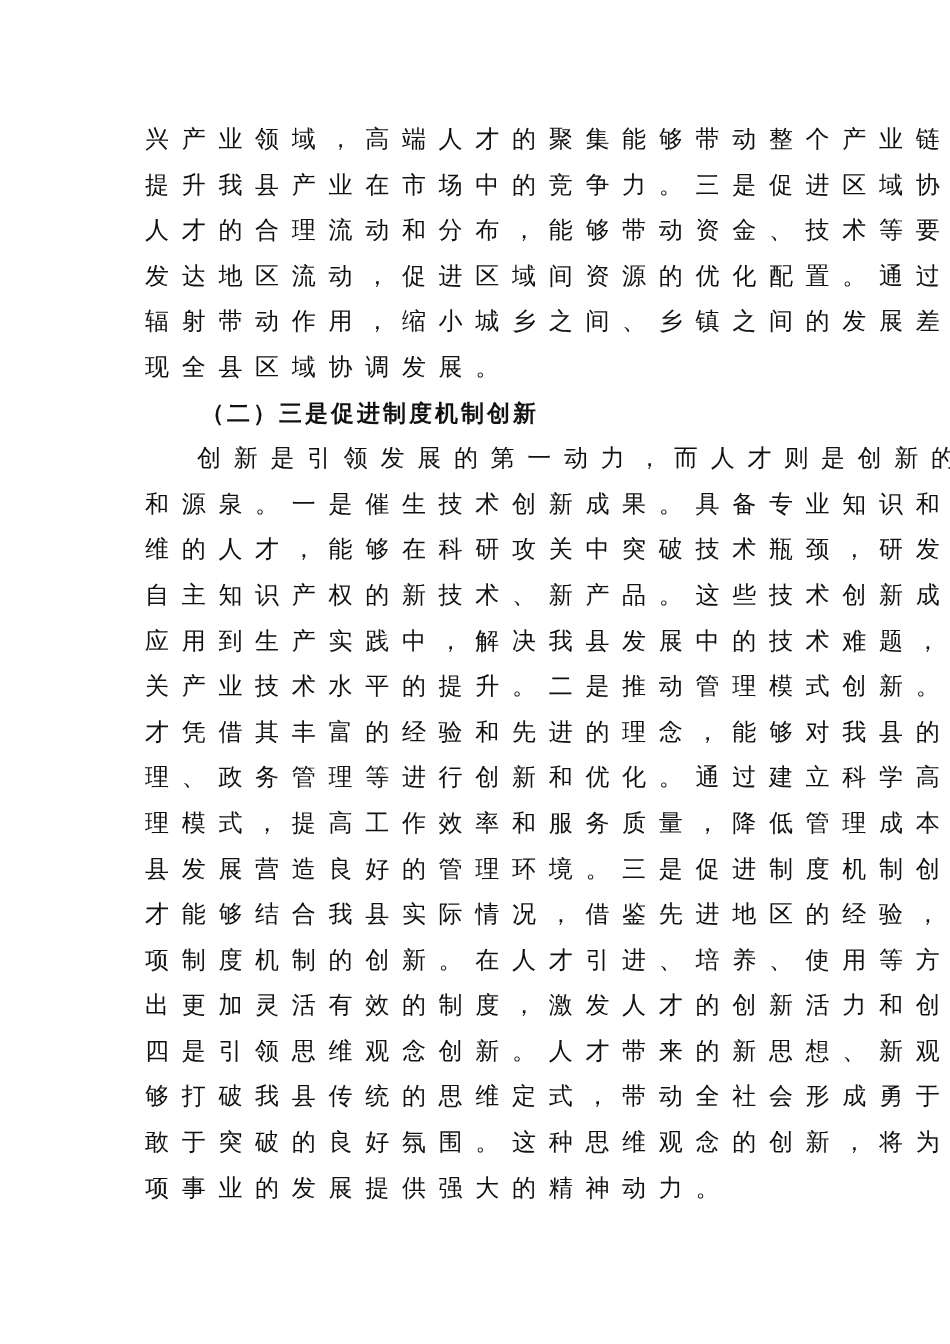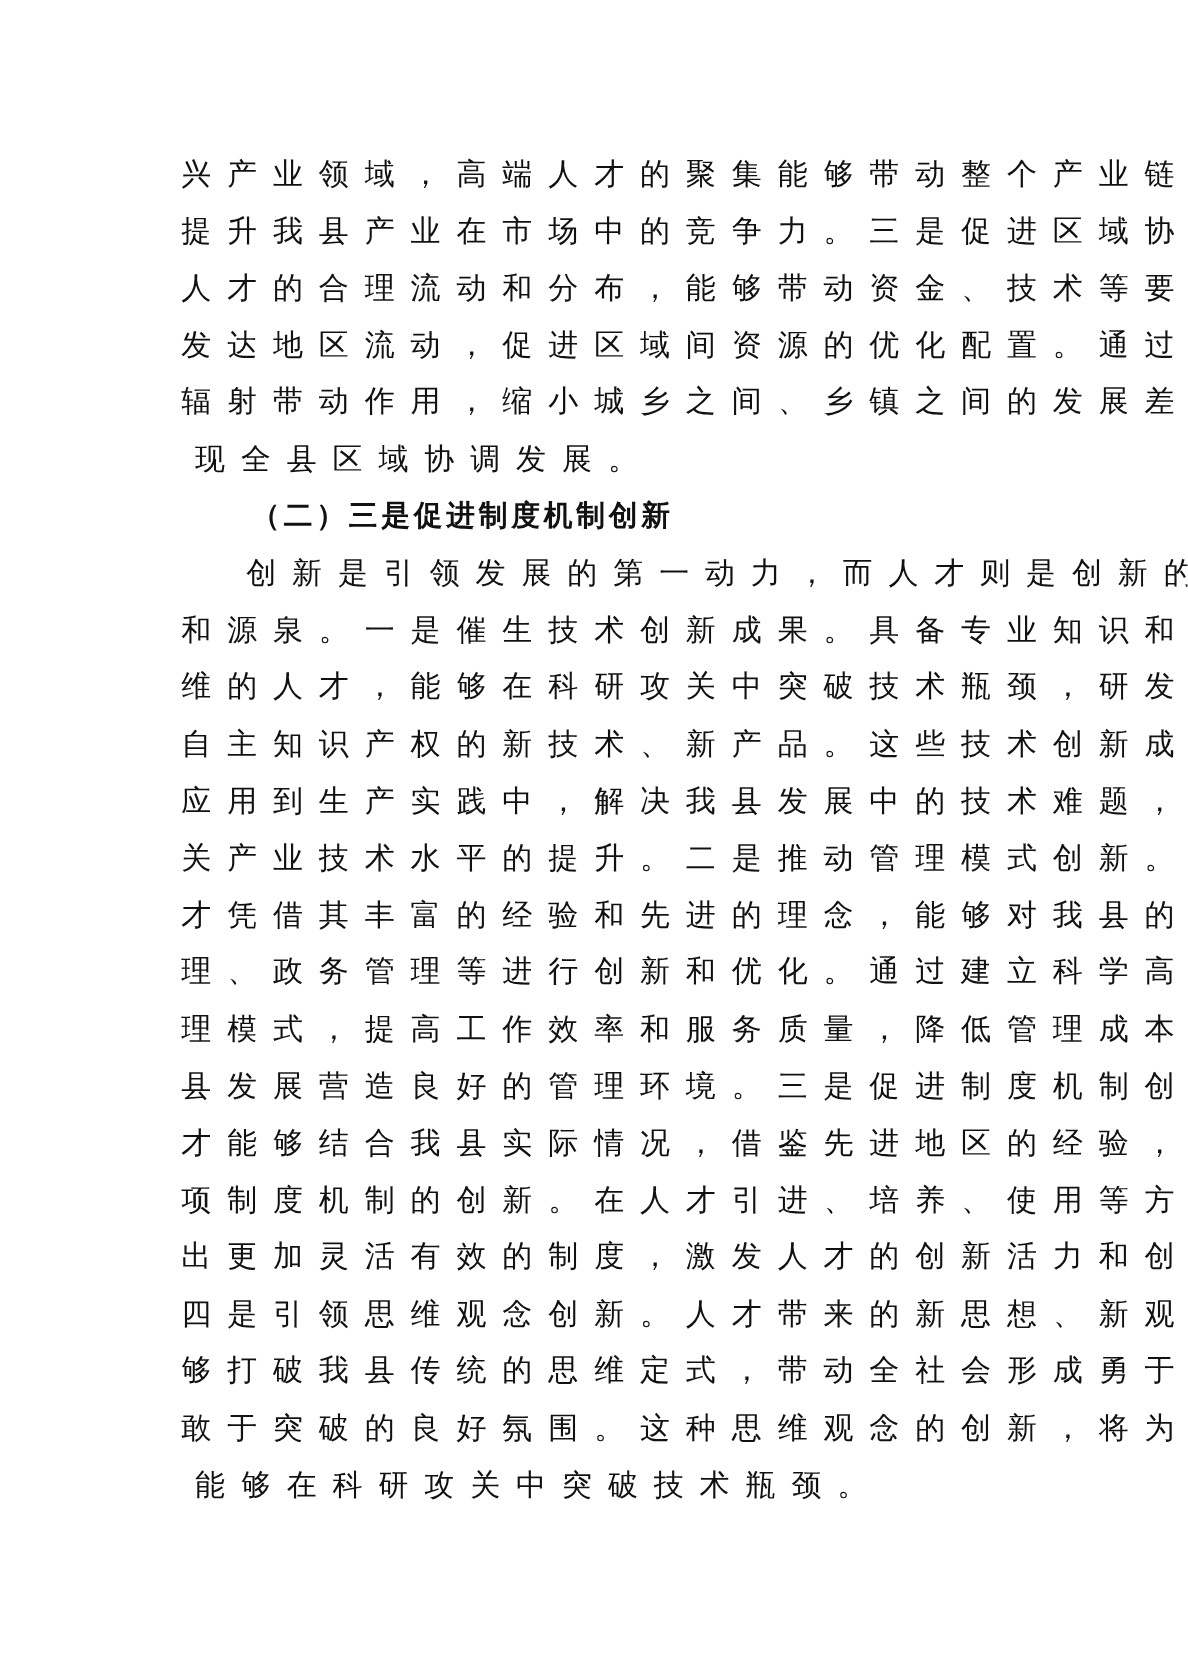--- a/index.html
+++ b/index.html
@@ -24,21 +24,20 @@
     .line {
       height: 45.6px;
       line-height: 45.6px;
       font-size: 24px;
       white-space: nowrap;
       letter-spacing: 12.7px;
       overflow: visible;
     }
     .line.last-line {
       letter-spacing: 12.7px;
-      margin-left: 11px;
     }
     .indent {
       padding-left: 52px;
     }
     .heading {
       font-weight: bold;
       font-size: 23px;
       letter-spacing: 3px;
       padding-left: 56px;
     }
@@ -68,15 +67,15 @@
     <div class="line">才凭借其丰富的经验和先进的理念，能够对我县的企业管</div>
     <div class="line">理、政务管理等进行创新和优化。通过建立科学高效的管</div>
     <div class="line">理模式，提高工作效率和服务质量，降低管理成本，为我</div>
     <div class="line">县发展营造良好的管理环境。三是促进制度机制创新。人</div>
     <div class="line">才能够结合我县实际情况，借鉴先进地区的经验，推动各</div>
     <div class="line">项制度机制的创新。在人才引进、培养、使用等方面探索</div>
     <div class="line">出更加灵活有效的制度，激发人才的创新活力和创造潜能</div>
     <div class="line">四是引领思维观念创新。人才带来的新思想、新观念，能</div>
     <div class="line">够打破我县传统的思维定式，带动全社会形成勇于创新、</div>
     <div class="line">敢于突破的良好氛围。这种思维观念的创新，将为我县各</div>
-    <div class="line last-line">能够在科研攻关中突破技术瓶颈。</div>
+    <div class="line last-line">项事业的发展提供强大的精神动力。</div>
   </div>
 </div>
 
 </body></html>

